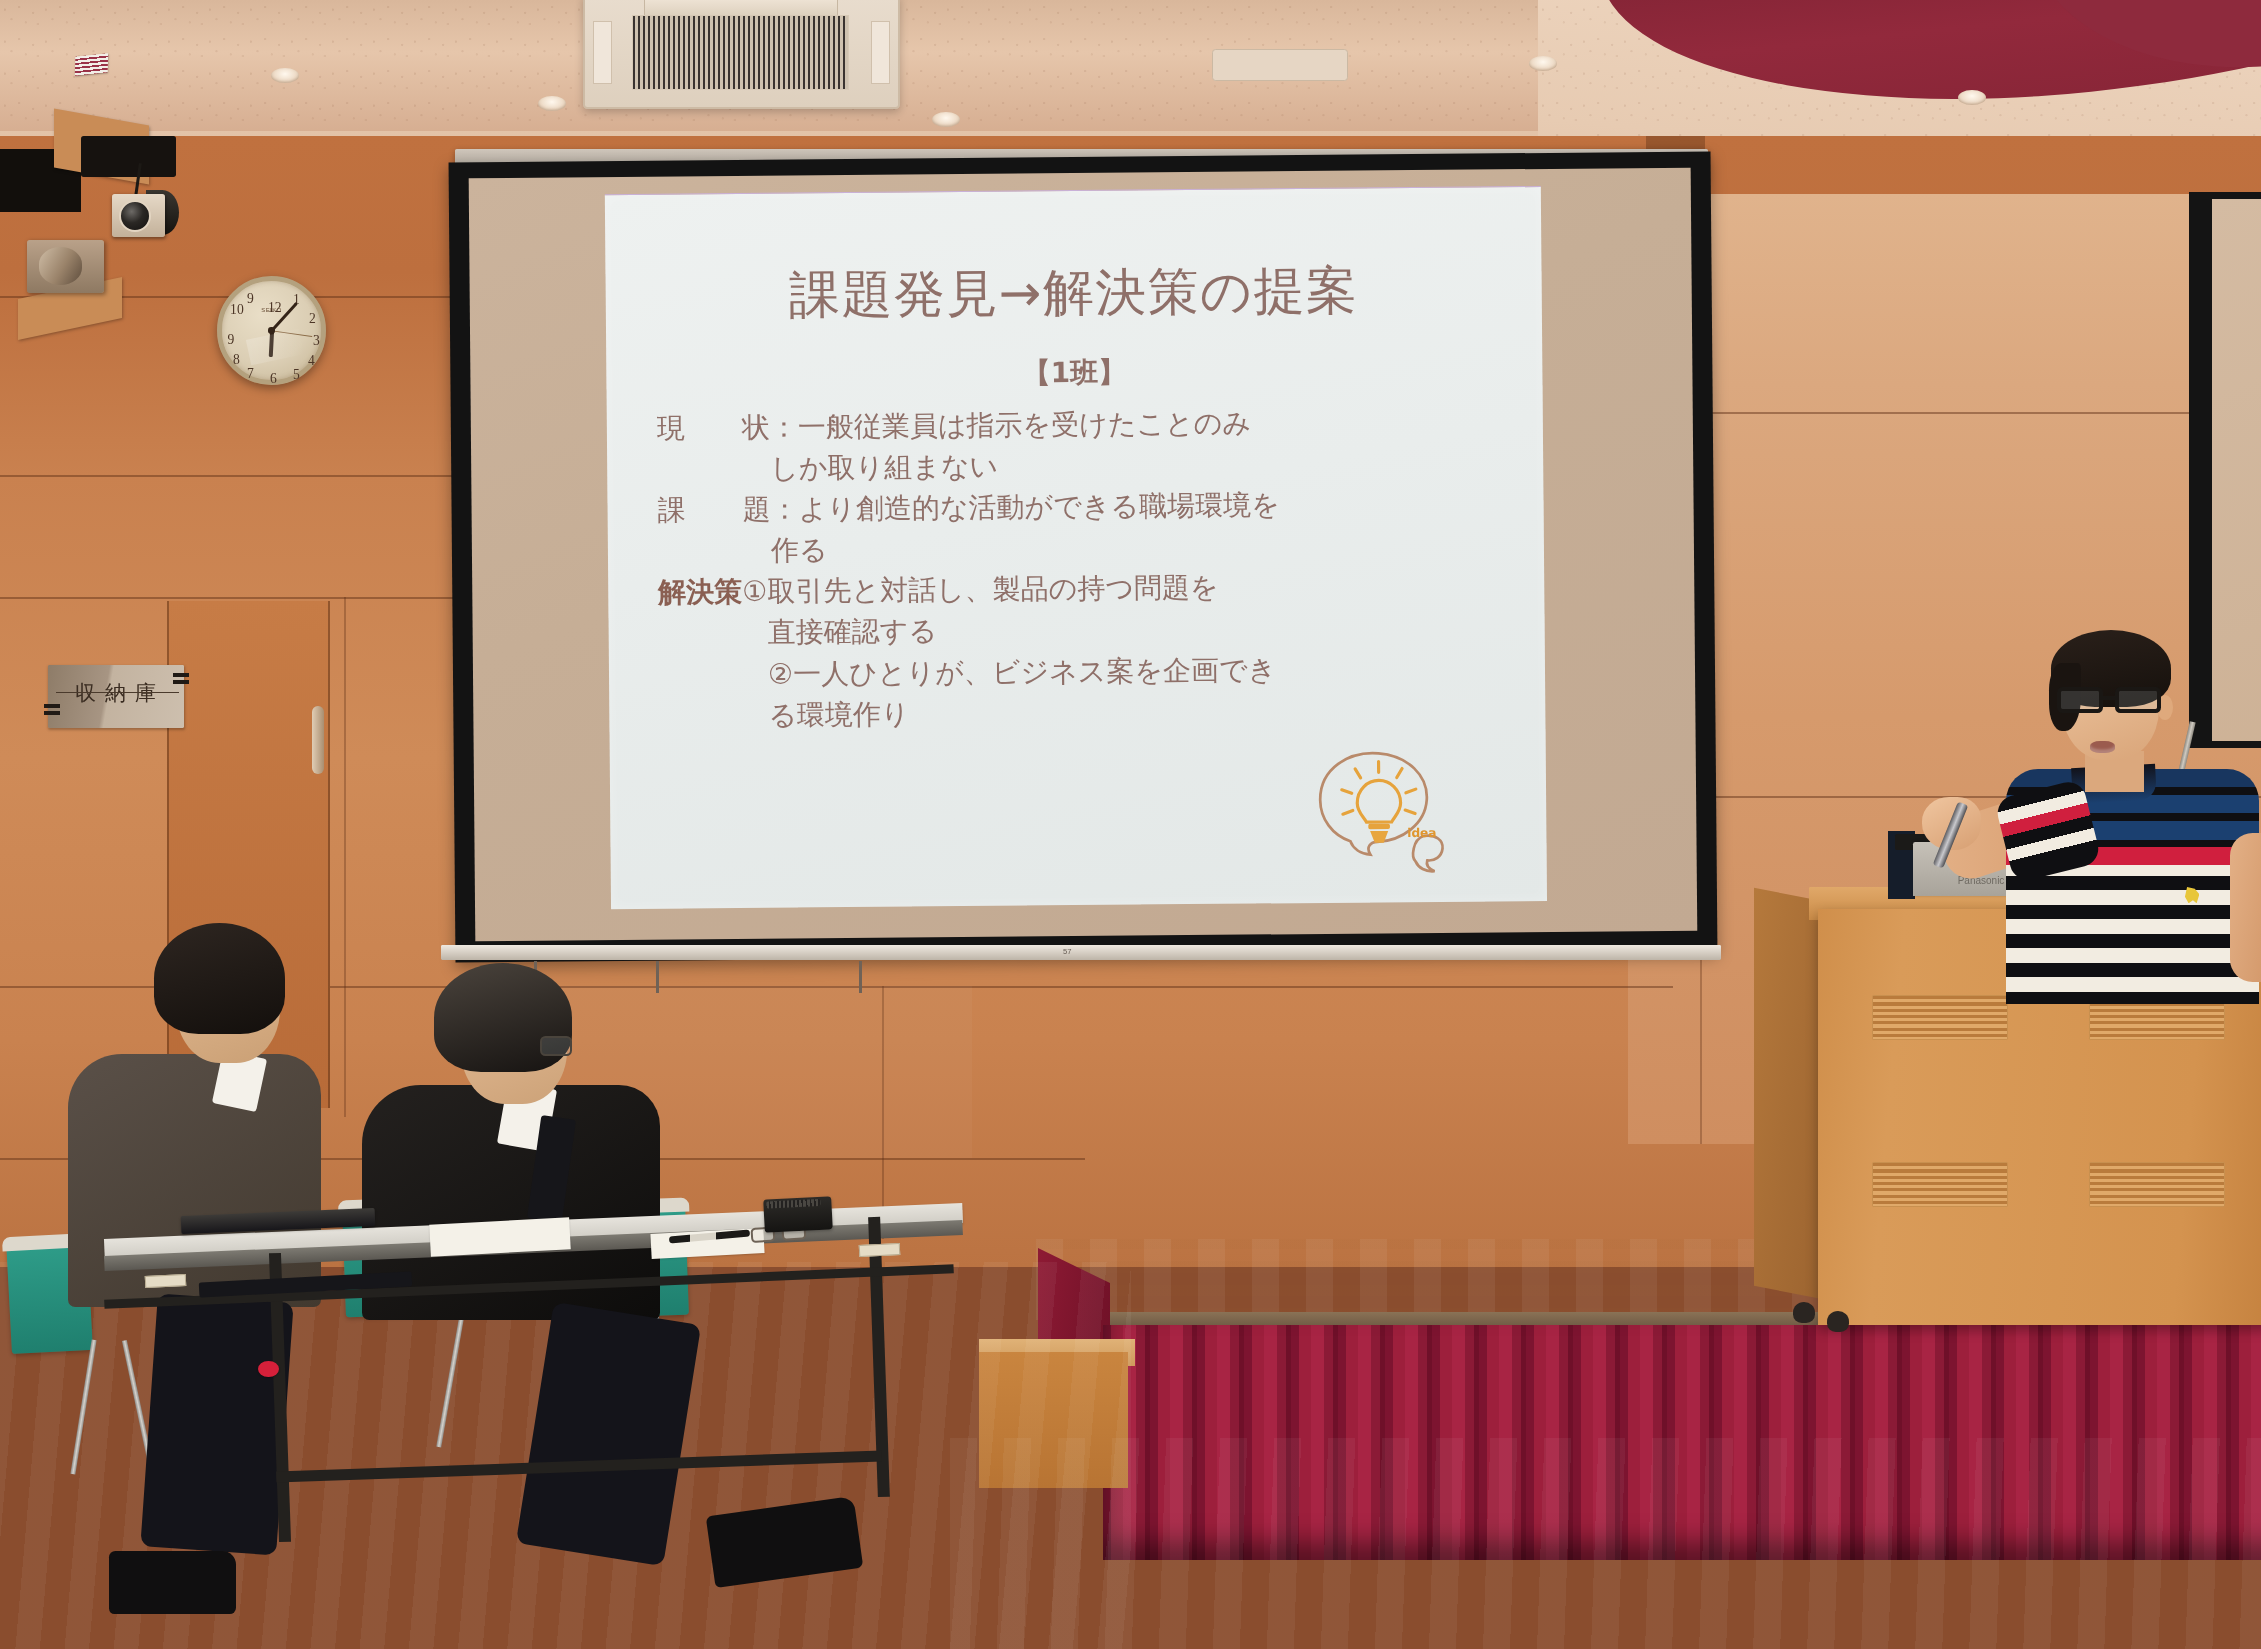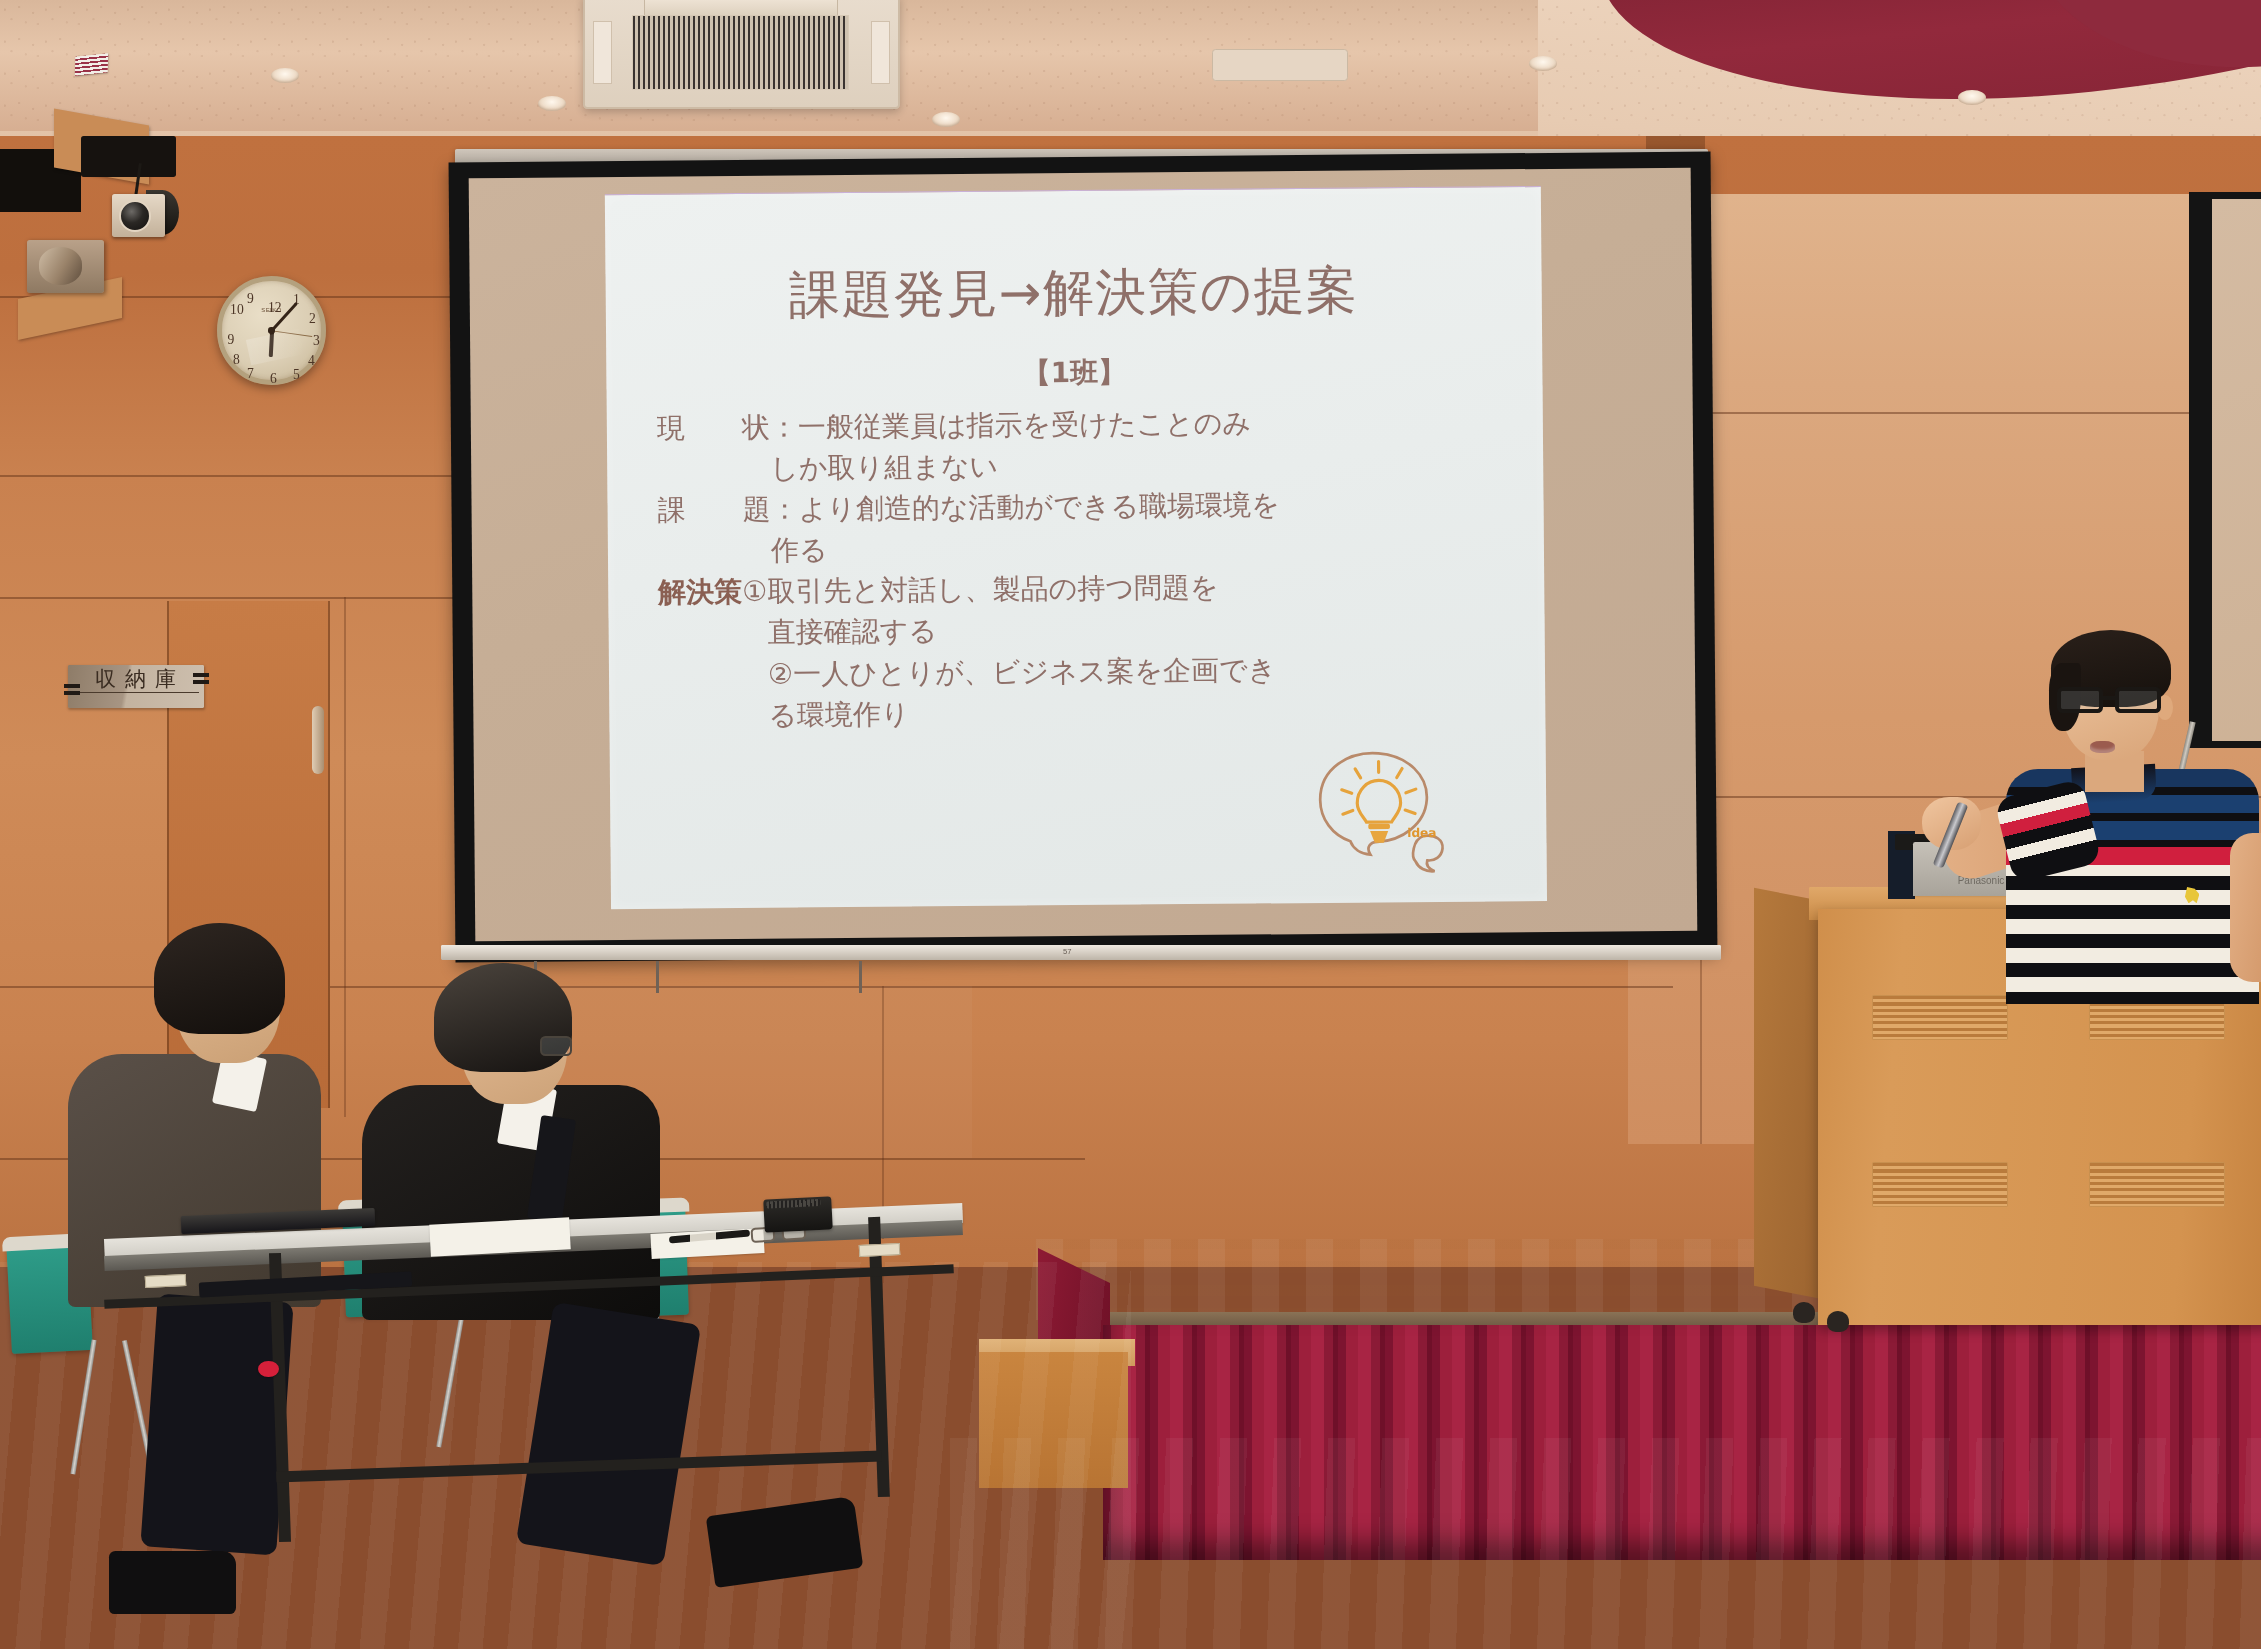--- a/index.html
+++ b/index.html
@@ -64,24 +64,24 @@
   .wall-vseam{position:absolute;width:2.3px;background:rgba(90,45,20,.33);}
   .wall-panel{position:absolute;background:rgba(255,255,255,.035);}
   .wall-dark{position:absolute;background:rgba(60,25,8,.30);}
 
   
   .door{position:absolute;left:167px;top:601px;width:163px;height:507px;
     background:linear-gradient(180deg,#c77c46,#b86b38);
     border-left:2.3px solid rgba(80,40,15,.45);border-right:2.3px solid rgba(80,40,15,.45);}
   .door-knob{position:absolute;left:312px;top:706px;width:11.8px;height:68px;border-radius:5.9px;
     background:linear-gradient(90deg,#e0cdb5,#a98e70);}
-  .sign{position:absolute;left:68px;top:665px;width:136px;height:43px;
+  .sign{position:absolute;left:48px;top:665px;width:136px;height:63px;
     background:linear-gradient(100deg,#8e7c68 0%,#a79583 42%,#c3b3a0 45%,#cdbfae 100%);
     border-radius:1.4px;box-shadow:0.9px 1.4px 2.7px rgba(0,0,0,.25);
-    display:flex;align-items:flex-start;justify-content:center;}
+    display:flex;align-items:center;justify-content:center;}
   .sign span{font-size:21px;letter-spacing:9px;color:#3a2c21;padding-bottom:6.3px;padding-left:8.1px;
     font-family:"DejaVu Sans",sans-serif;}
   .sign::before{content:"";position:absolute;left:8.1px;right:5.4px;top:27px;height:0.9px;background:#4a3a2c;}
   .sign-clip{position:absolute;width:15.4px;height:13.6px;
     background:repeating-linear-gradient(180deg,#201a15 0 4.1px,transparent 4.1px 6.8px);}
 
   
   .mount-box{position:absolute;background:#c98c56;box-shadow:0.9px 1.4px 3.2px rgba(0,0,0,.3);}
   .cam-body{position:absolute;left:112px;top:194px;width:53px;height:43px;
     background:linear-gradient(180deg,#e6d9c7,#c3b19a);border-radius:2.7px;

